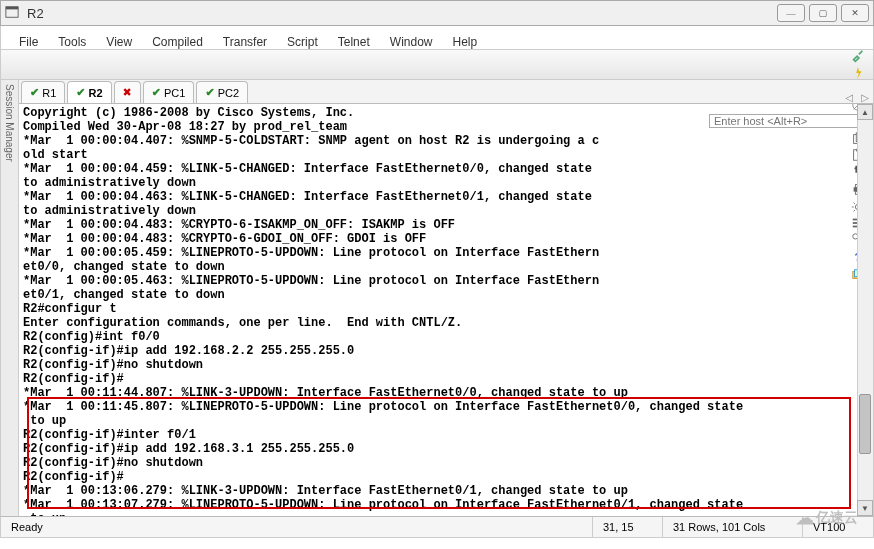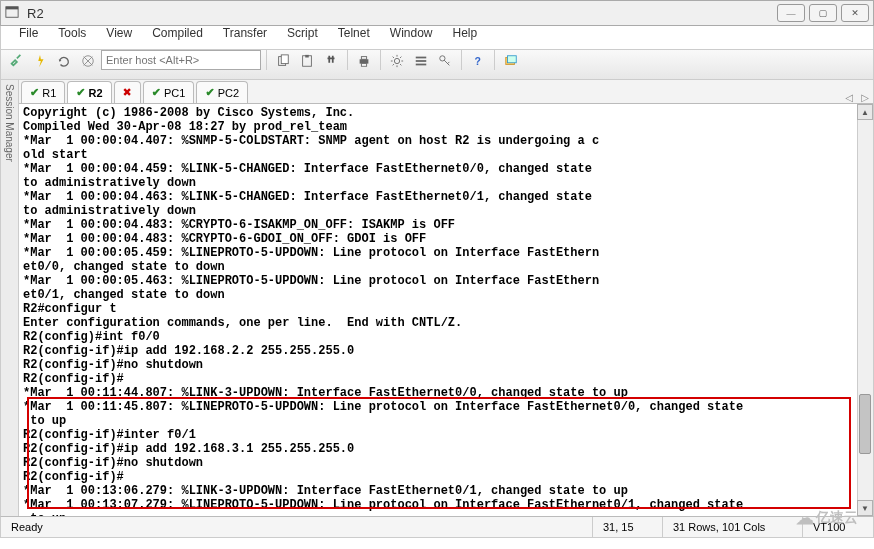--- a/index.html
+++ b/index.html
@@ -2,23 +2,23 @@
 <html><head>
 <meta charset="utf-8">
 <style>
 * { box-sizing: border-box; margin: 0; padding: 0; }
 body { font-family: "Segoe UI", Tahoma, sans-serif; font-size: 12px; background: #fff; width: 874px; height: 549px; overflow: hidden; position: relative; }
 .title-bar { height: 26px; display: flex; align-items: center; padding: 0 4px; border: 1px solid #aaa; background: #f0f0f0; }
 .title-bar .app-icon { width: 16px; height: 16px; margin-right: 6px; display: inline-flex; }
 .title-bar .title-text { flex: 1; font-size: 13px; color: #333; }
 .win-controls { display: flex; gap: 4px; }
 .win-btn { width: 28px; height: 18px; border: 1px solid #999; border-radius: 3px; display: flex; align-items: center; justify-content: center; font-family: "Segoe UI Symbol"; font-size: 9px; color: #555; background: #f4f4f4; }
-.menu-bar { height: 24px; display: flex; align-items: flex-start; padding: 0 8px; border-left: 1px solid #ccc; border-right: 1px solid #ccc; border-bottom: 1px solid #ccc; background: #fff; }
+.menu-bar { height: 24px; display: flex; align-items: flex-end; padding: 0 8px; border-left: 1px solid #ccc; border-right: 1px solid #ccc; border-bottom: 1px solid #ccc; background: #fff; }
 .menu-item { padding: 0 10px; color: #333; }
-.toolbar { height: 30px; display: flex; align-items: flex-start; padding: 0 4px; gap: 2px; background: linear-gradient(#f9f9f9,#e7e7e7); border-left: 1px solid #ccc; border-right: 1px solid #ccc; border-bottom: 1px solid #ccc; }
+.toolbar { height: 30px; display: flex; align-items: flex-end; padding: 0 4px; gap: 2px; background: linear-gradient(#f9f9f9,#e7e7e7); border-left: 1px solid #ccc; border-right: 1px solid #ccc; border-bottom: 1px solid #ccc; flex-direction: column; }
 .tb-btn { width: 22px; height: 22px; display: flex; align-items: center; justify-content: center; color: #555; }
 .tb-sep { width: 1px; height: 20px; background: #ccc; margin: 0 3px; }
 .host-input { width: 160px; height: 20px; border: 1px solid #aaa; padding: 0 4px; font-size: 11px; color: #888; background: #fff; }
 .workspace { display: flex; height: 436px; border-left: 1px solid #ccc; border-right: 1px solid #ccc; }
 .sidebar { width: 18px; background: #ececec; border-right: 1px solid #ccc; writing-mode: vertical-rl; text-orientation: mixed; font-size: 10px; color: #666; display: flex; justify-content: flex-start; padding-top: 4px; align-items: center; }
 .main-area { flex: 1; display: flex; flex-direction: column; position: relative; }
 .tabs-row { height: 24px; display: flex; align-items: flex-end; border-bottom: 1px solid #bbb; background: #f3f3f3; padding-left: 2px; }
 .tab { height: 22px; padding: 0 8px; border: 1px solid #bbb; border-bottom: none; border-radius: 4px 4px 0 0; margin-right: 2px; display: flex; align-items: center; gap: 3px; font-size: 11px; background: #fafafa; }
 .tab.active { background: #fff; font-weight: bold; }
 .tab .check { color: #2a8a2a; font-weight: bold; font-size: 11px; }

